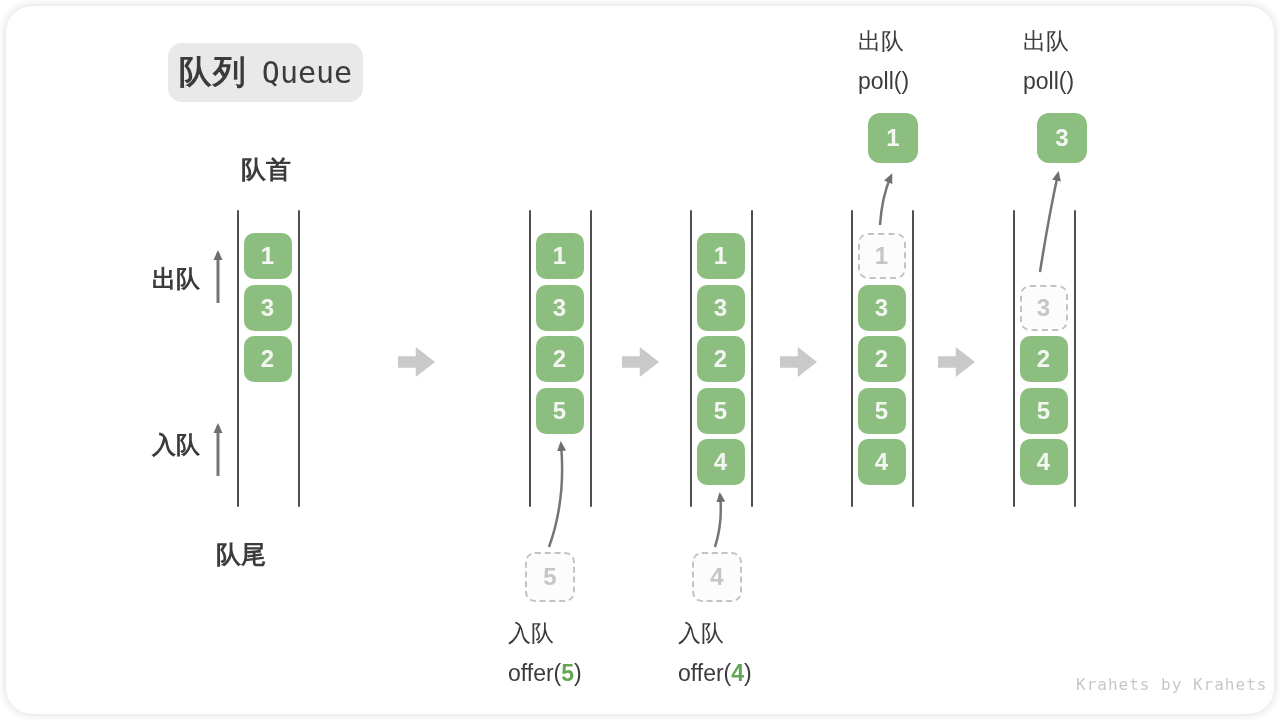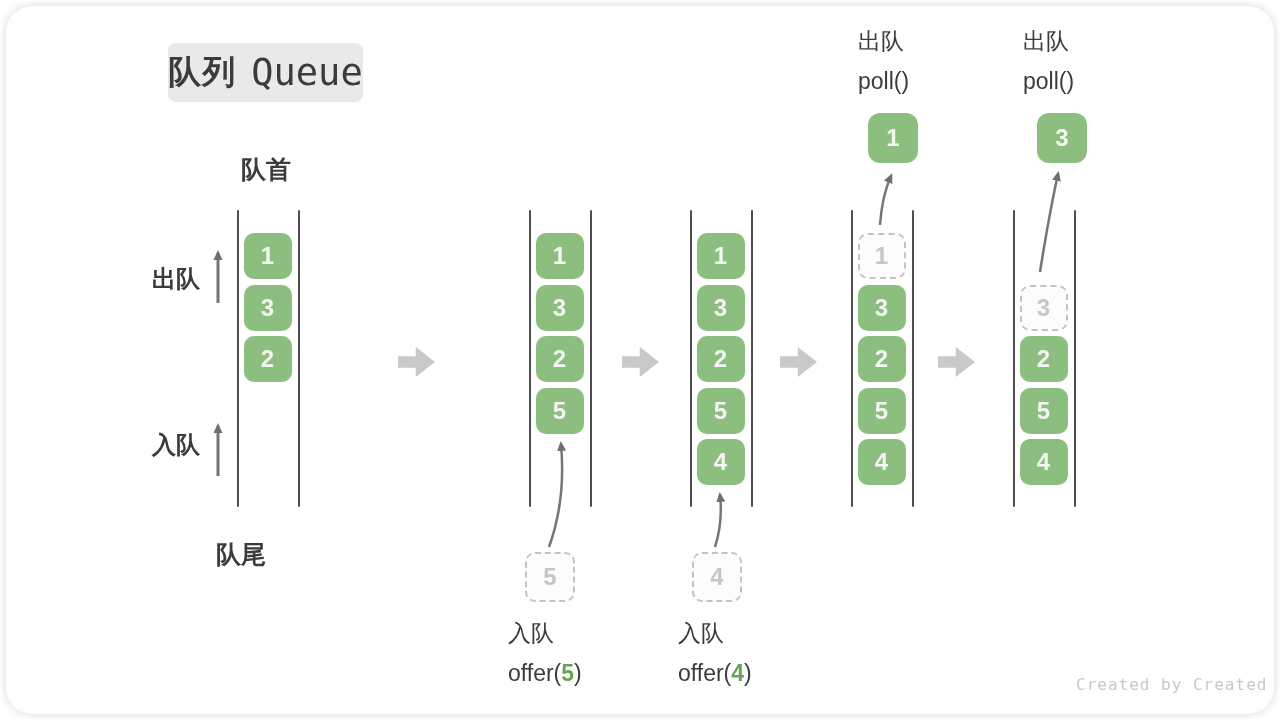--- a/index.html
+++ b/index.html
@@ -11,25 +11,25 @@
   .card {
     position:absolute; left:6px; top:6px; width:1268px; height:708px;
     background:#ffffff; border-radius:26px;
     box-shadow:0 0 10px rgba(0,0,0,0.16);
     z-index:0;
   }
   .layer { position:absolute; left:0; top:0; width:1280px; height:720px; z-index:1; }
 
   .badge {
     position:absolute; left:168px; top:43px; width:195px; height:59px;
-    background:#E9E9E9; border-radius:8px;
+    background:#E9E9E9; border-radius:14px;
     display:flex; align-items:center; justify-content:center; gap:15px;
   }
   .badge .zh { font-size:33px; font-weight:bold; color:#3B3B3B; letter-spacing:1px; }
-  .badge .en { font-size:37px; color:#3B3B3B; font-family:"DejaVu Sans Mono","Liberation Mono",monospace; }
+  .badge .en { font-size:30px; color:#3B3B3B; font-family:"DejaVu Sans Mono","Liberation Mono",monospace; }
 
   .lbl { position:absolute; color:#3B3B3B; white-space:nowrap; }
   .lbl.big { font-size:25px; font-weight:bold; }
   .lbl.side { font-size:24px; font-weight:600; width:70px; text-align:right; }
   .front-lbl { left:216px; top:153px; width:100px; text-align:center; }
   .rear-lbl  { left:216px; top:538px; width:100px; text-align:left; }
   .deq-lbl   { left:130px; top:263px; }
   .enq-lbl   { left:130px; top:429px; }
 
   .vline { position:absolute; width:2px; top:210px; height:297px; background:#4F4F4F; border-radius:1px; }
@@ -163,14 +163,14 @@
     <g id="arrow-paths">
         <path d="M549,547 Q566,500 561,444" fill="none" stroke="#757575" stroke-width="2.5" marker-end="url(#ah)"></path>
         <path d="M715,547 Q723,522 720,495" fill="none" stroke="#757575" stroke-width="2.5" marker-end="url(#ah)"></path>
         <path d="M880,225 Q882,196 891,176" fill="none" stroke="#757575" stroke-width="2.5" marker-end="url(#ah)"></path>
         <path d="M1040,272 Q1049,215 1058,174" fill="none" stroke="#757575" stroke-width="2.5" marker-end="url(#ah)"></path>
         <path d="M218,303 L218,253" fill="none" stroke="#757575" stroke-width="3" marker-end="url(#ah)"></path>
         <path d="M218,476 L218,426" fill="none" stroke="#757575" stroke-width="3" marker-end="url(#ah)"></path>
       </g>
   </svg>
 
-  <div class="watermark">Created by Created</div>
+  <div class="watermark">Krahets by Krahets</div>
 </div>
 
 </body></html>

